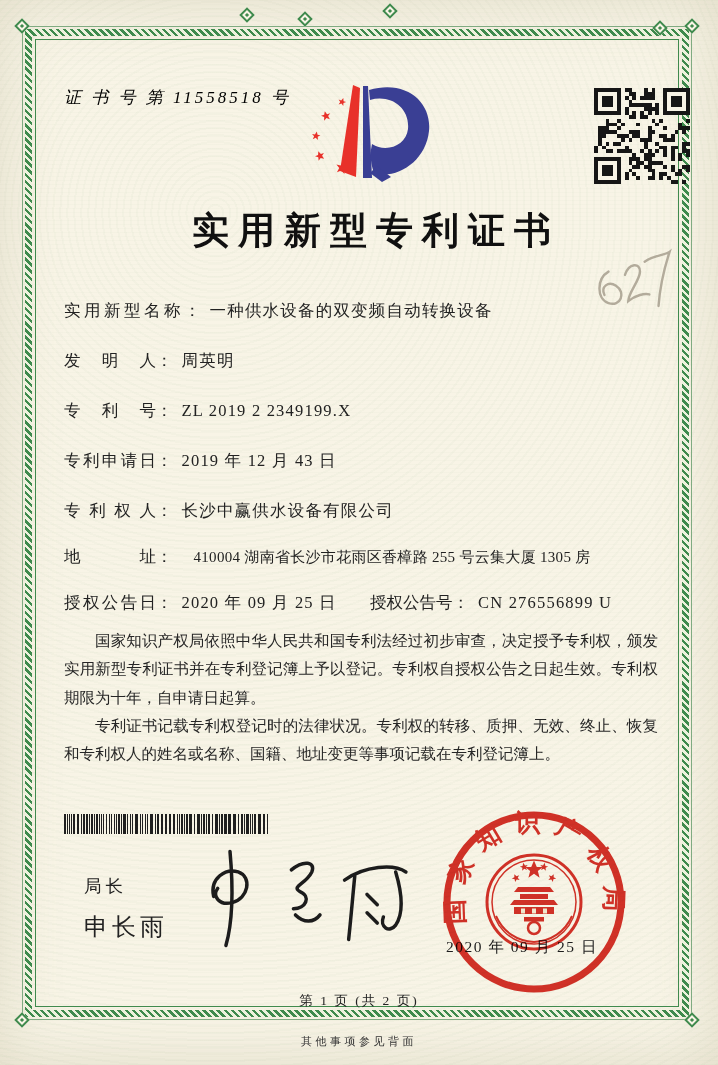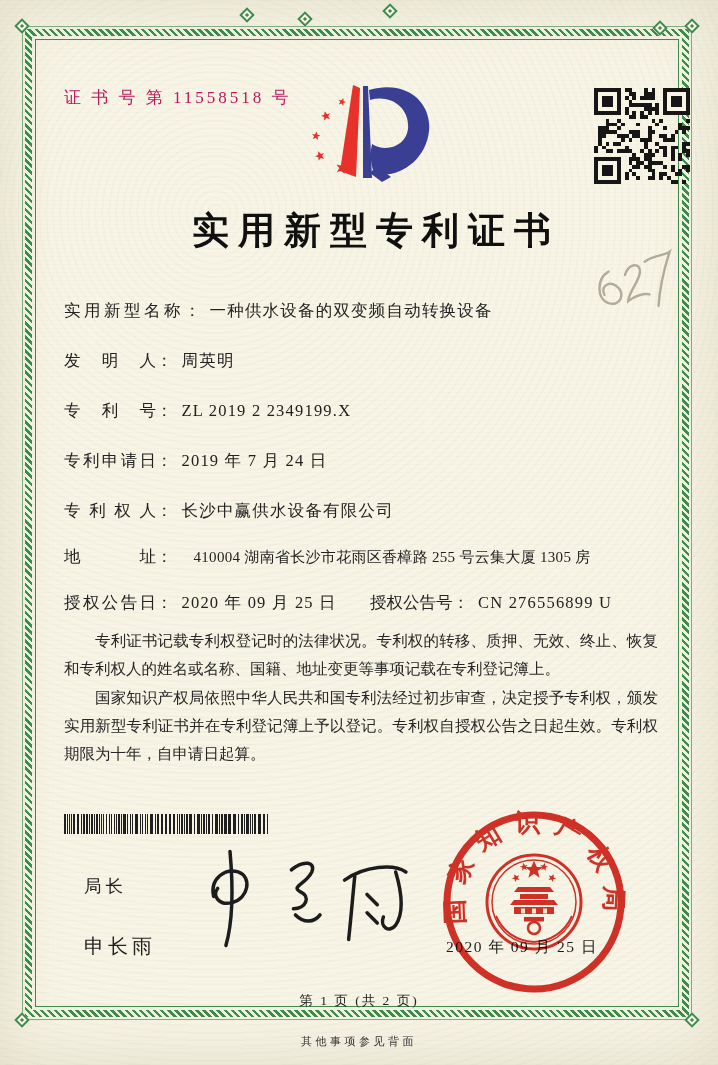--- a/index.html
+++ b/index.html
@@ -29,21 +29,21 @@
   }
   
   .frame{position:absolute;left:22px;top:26px;width:670px;height:994px;border:1px solid #7fab81;z-index:1;}
   .frame .band{position:absolute;inset:2px;border:7px solid transparent;
     border-image:repeating-linear-gradient(45deg,var(--border-green) 0 2.5px,#edf2dd 2.5px 5px) 7;}
   .frame .inner{position:absolute;inset:12px;border:1.5px solid var(--border-green);}
   .knot{position:absolute;width:11px;height:11px;border:2px solid var(--border-green);
     background:var(--paper);transform:translate(-50%,-50%) rotate(45deg);z-index:2;}
   .knot i{position:absolute;inset:2px;background:var(--border-green);}
   
-  .cert-no{position:absolute;left:64px;top:86px;font-size:17px;letter-spacing:3px;color:#be185d;z-index:3;}
+  .cert-no{position:absolute;left:64px;top:86px;font-size:17px;letter-spacing:3px;color:#000000;z-index:3;font-style:italic;}
   .logo{position:absolute;left:285px;top:82px;width:150px;height:114px;z-index:3;}
   .qr{position:absolute;left:594px;top:88px;width:96px;height:96px;z-index:3;}
   .title{position:absolute;left:0;right:0;top:206px;text-align:center;font-size:37px;font-weight:700;
     letter-spacing:9px;color:#101010;z-index:3;padding-left:34px;}
   .scribble{position:absolute;left:578px;top:240px;width:110px;height:82px;opacity:.85;z-index:3;}
   
   .fields{position:absolute;left:64px;top:300px;width:594px;z-index:3;font-size:16.5px;}
   .frow{position:absolute;left:0;white-space:nowrap;}
   .flabel{display:inline-block;width:92px;text-align:justify;text-align-last:justify;vertical-align:top;}
   .flabel.wide{width:auto;letter-spacing:3.5px;text-align-last:auto;}
@@ -51,21 +51,21 @@
   .fval{letter-spacing:1.2px;}
   .fval.addr{font-size:15px;letter-spacing:.3px;margin-left:12px;}
   .grant2{position:absolute;left:306px;top:0;white-space:nowrap;}
   
   .body-text{position:absolute;left:64px;top:627px;width:594px;font-size:15.5px;line-height:1.83;
     text-align:justify;color:#262626;z-index:3;}
   .body-text p{text-indent:2em;}
   
   .barcode{position:absolute;left:64px;top:814px;width:208px;height:20px;z-index:3;}
   .officer-title{position:absolute;left:84px;top:874px;font-size:17.5px;letter-spacing:4px;z-index:3;}
-  .officer-name{position:absolute;left:84px;top:911px;font-size:20px;letter-spacing:4px;z-index:3;margin-top:22px;}
+  .officer-name{position:absolute;left:84px;top:911px;font-size:24px;letter-spacing:4px;z-index:3;}
   .signature{position:absolute;left:185px;top:843px;width:225px;height:108px;z-index:3;}
   .seal{position:absolute;left:440px;top:808px;width:188px;height:188px;z-index:5;
     mix-blend-mode:multiply;opacity:.95;}
   .issue-date{position:absolute;left:446px;top:937px;width:190px;font-size:15.5px;letter-spacing:1.5px;
     color:#1d1d1d;z-index:4;}
   .page-info{position:absolute;left:0;right:0;top:992px;text-align:center;font-size:13.5px;
     letter-spacing:2px;z-index:3;}
   .back-note{position:absolute;left:0;right:0;top:1034px;text-align:center;font-size:11px;
     letter-spacing:3.5px;color:#333;z-index:3;}
   svg text{font-family:"Liberation Serif","DejaVu Serif",serif;}
@@ -323,39 +323,39 @@
   <div class="frow" style="top:0">
     <span class="flabel wide">实用新型名称</span><span class="colon">：</span><span class="fval">一种供水设备的双变频自动转换设备</span>
   </div>
   <div class="frow" style="top:50px">
     <span class="flabel">发明人</span><span class="colon">：</span><span class="fval">周英明</span>
   </div>
   <div class="frow" style="top:100px">
     <span class="flabel">专利号</span><span class="colon">：</span><span class="fval">ZL 2019 2 2349199.X</span>
   </div>
   <div class="frow" style="top:150px">
-    <span class="flabel">专利申请日</span><span class="colon">：</span><span class="fval">2019 年 7 月 24 日</span>
+    <span class="flabel">专利申请日</span><span class="colon">：</span><span class="fval">2019 年 12 月 43 日</span>
   </div>
   <div class="frow" style="top:200px">
     <span class="flabel">专利权人</span><span class="colon">：</span><span class="fval">长沙中赢供水设备有限公司</span>
   </div>
   <div class="frow" style="top:246px">
     <span class="flabel">地址</span><span class="colon">：</span><span class="fval addr">410004 湖南省长沙市花雨区香樟路 255 号云集大厦 1305 房</span>
   </div>
   <div class="frow" style="top:292px;width:594px">
     <span class="flabel">授权公告日</span><span class="colon">：</span><span class="fval">2020 年 09 月 25 日</span>
     <span class="grant2">
       <span>授权公告号</span><span class="colon">：</span><span class="fval">CN 276556899 U</span>
     </span>
   </div>
 </div>
 
 <div class="body-text">
+  <p>国家知识产权局依照中华人民共和国专利法经过初步审查，决定授予专利权，颁发实用新型专利证书并在专利登记簿上予以登记。专利权自授权公告之日起生效。专利权期限为十年，自申请日起算。</p>
   <p>专利证书记载专利权登记时的法律状况。专利权的转移、质押、无效、终止、恢复和专利权人的姓名或名称、国籍、地址变更等事项记载在专利登记簿上。</p>
-  <p>国家知识产权局依照中华人民共和国专利法经过初步审查，决定授予专利权，颁发实用新型专利证书并在专利登记簿上予以登记。专利权自授权公告之日起生效。专利权期限为十年，自申请日起算。</p>
 </div>
 
 <div class="barcode" id="barcode-box"><svg viewBox="0 0 208 20" width="208" height="20" shape-rendering="crispEdges">
       <rect x="0" y="0" width="2" height="20" fill="#1f1f1f"></rect>
       <rect x="3" y="0" width="1" height="20" fill="#1f1f1f"></rect>
       <rect x="5" y="0" width="1" height="20" fill="#1f1f1f"></rect>
       <rect x="7" y="0" width="1" height="20" fill="#1f1f1f"></rect>
       <rect x="9" y="0" width="2" height="20" fill="#1f1f1f"></rect>
       <rect x="13" y="0" width="2" height="20" fill="#1f1f1f"></rect>
       <rect x="17" y="0" width="1" height="20" fill="#1f1f1f"></rect>

